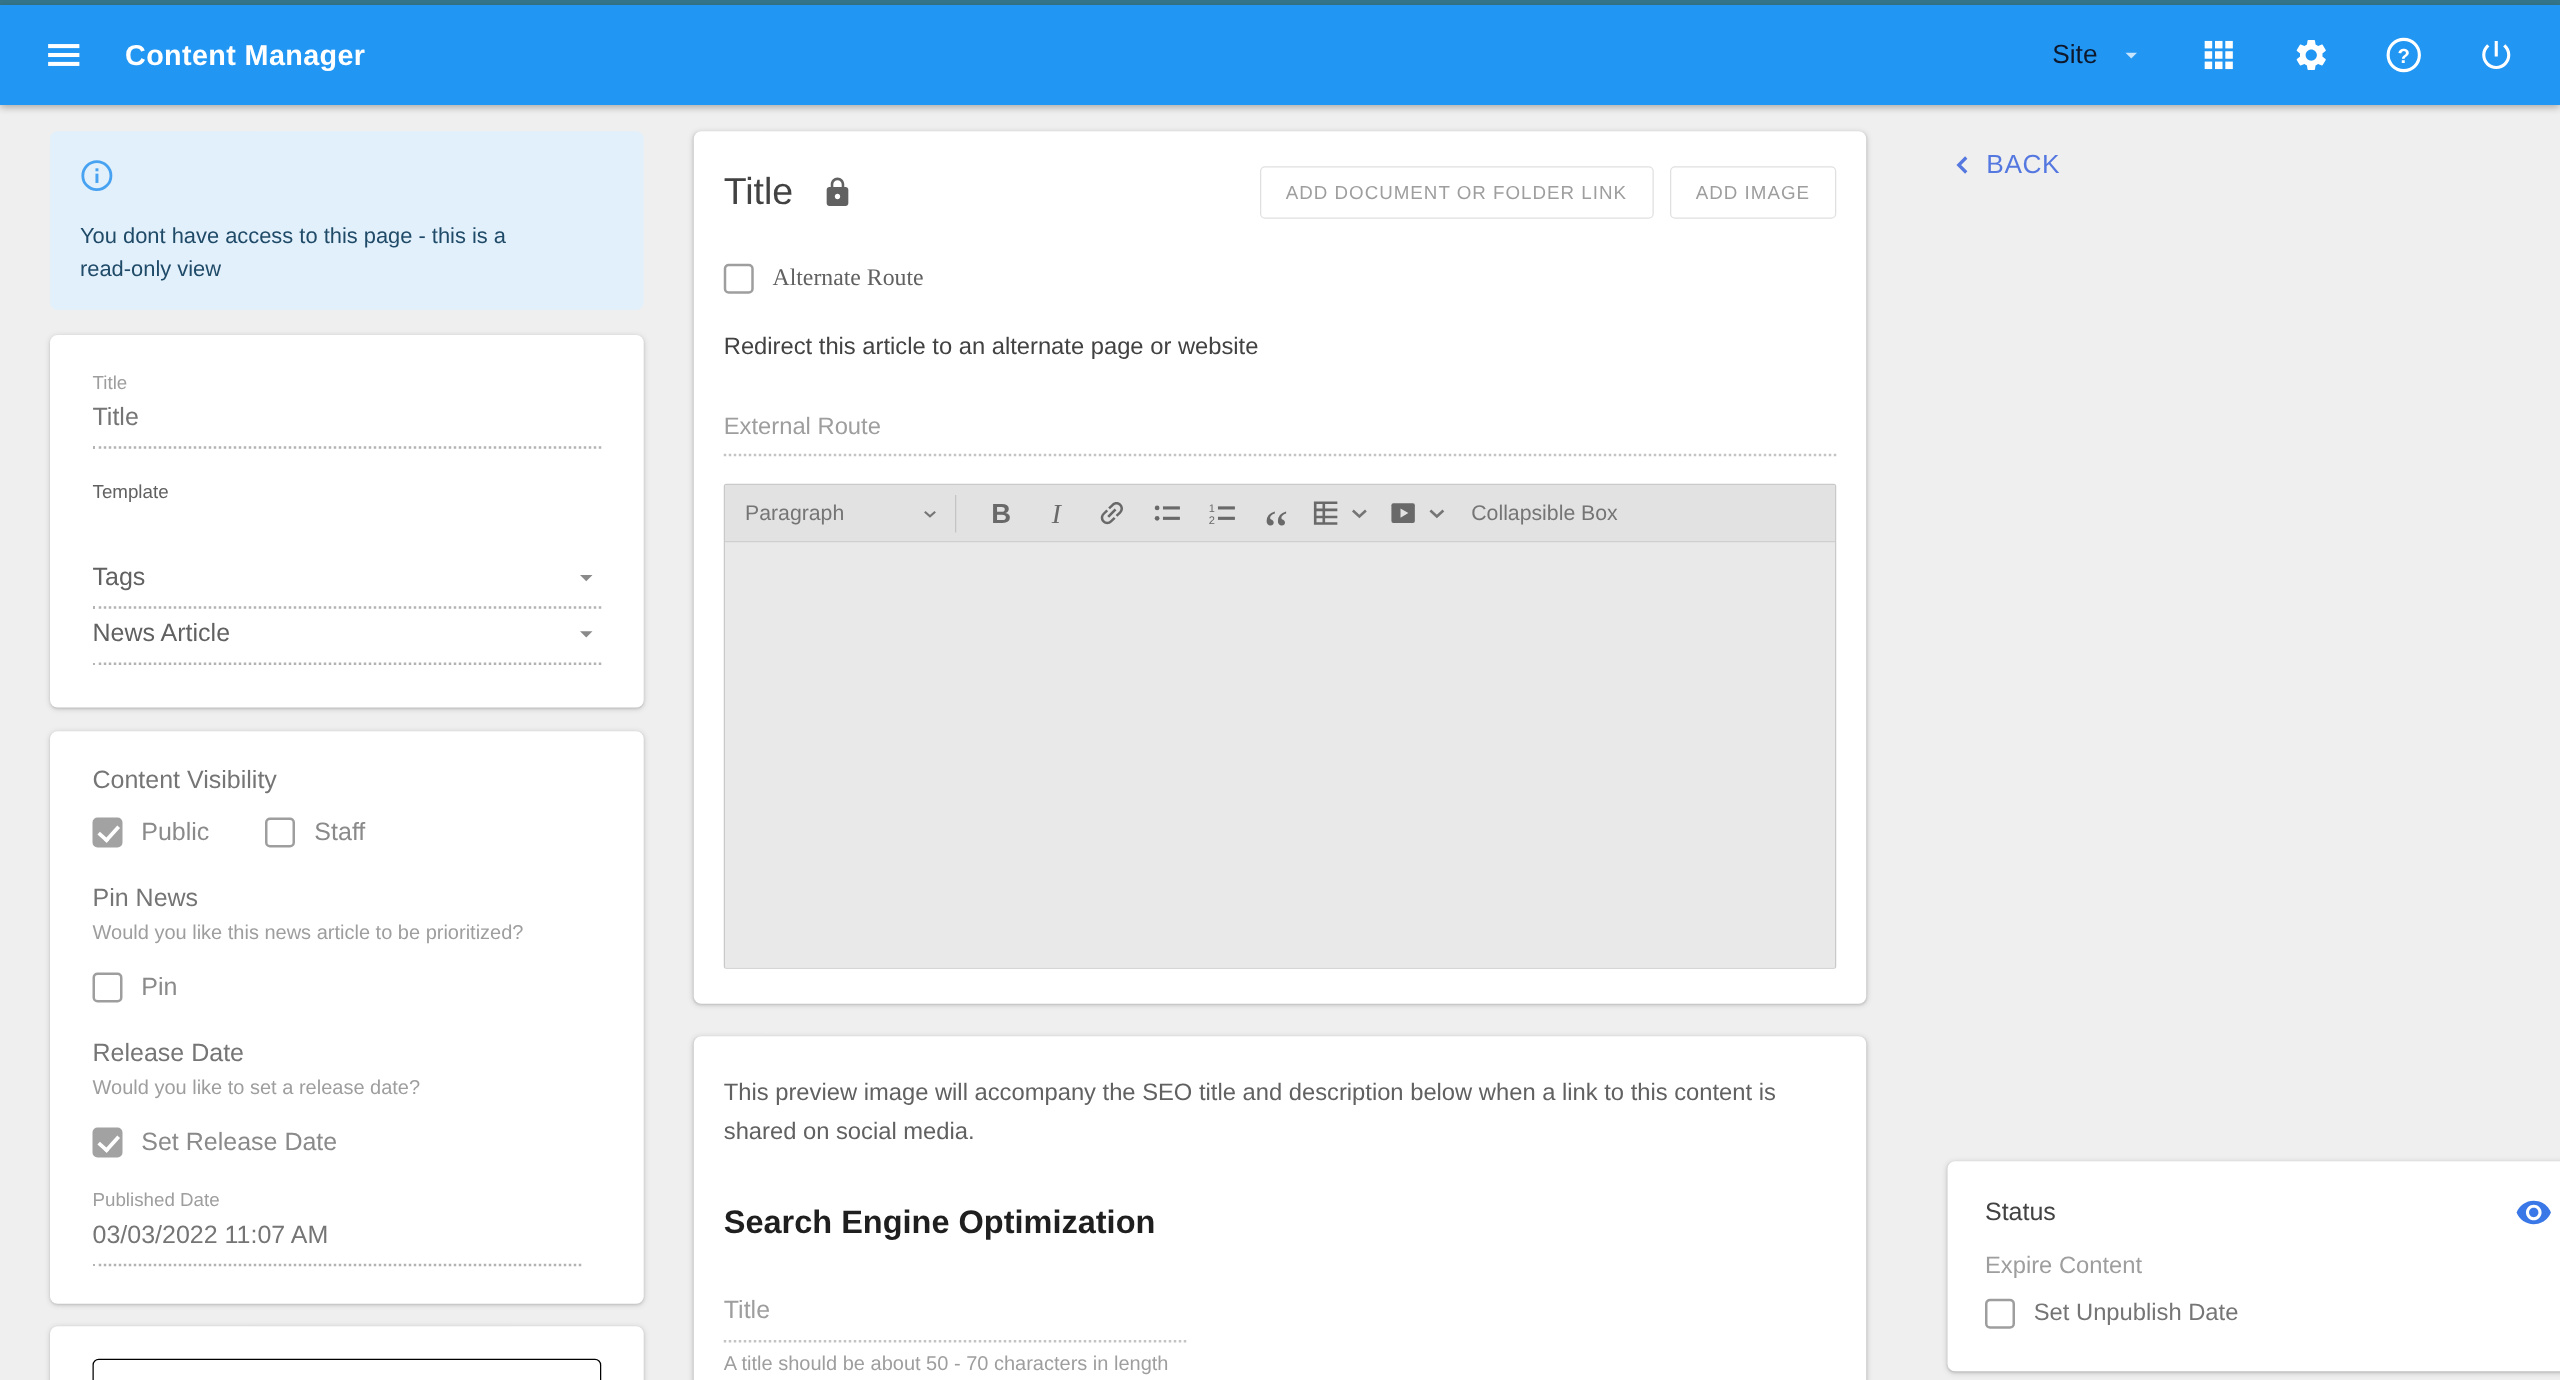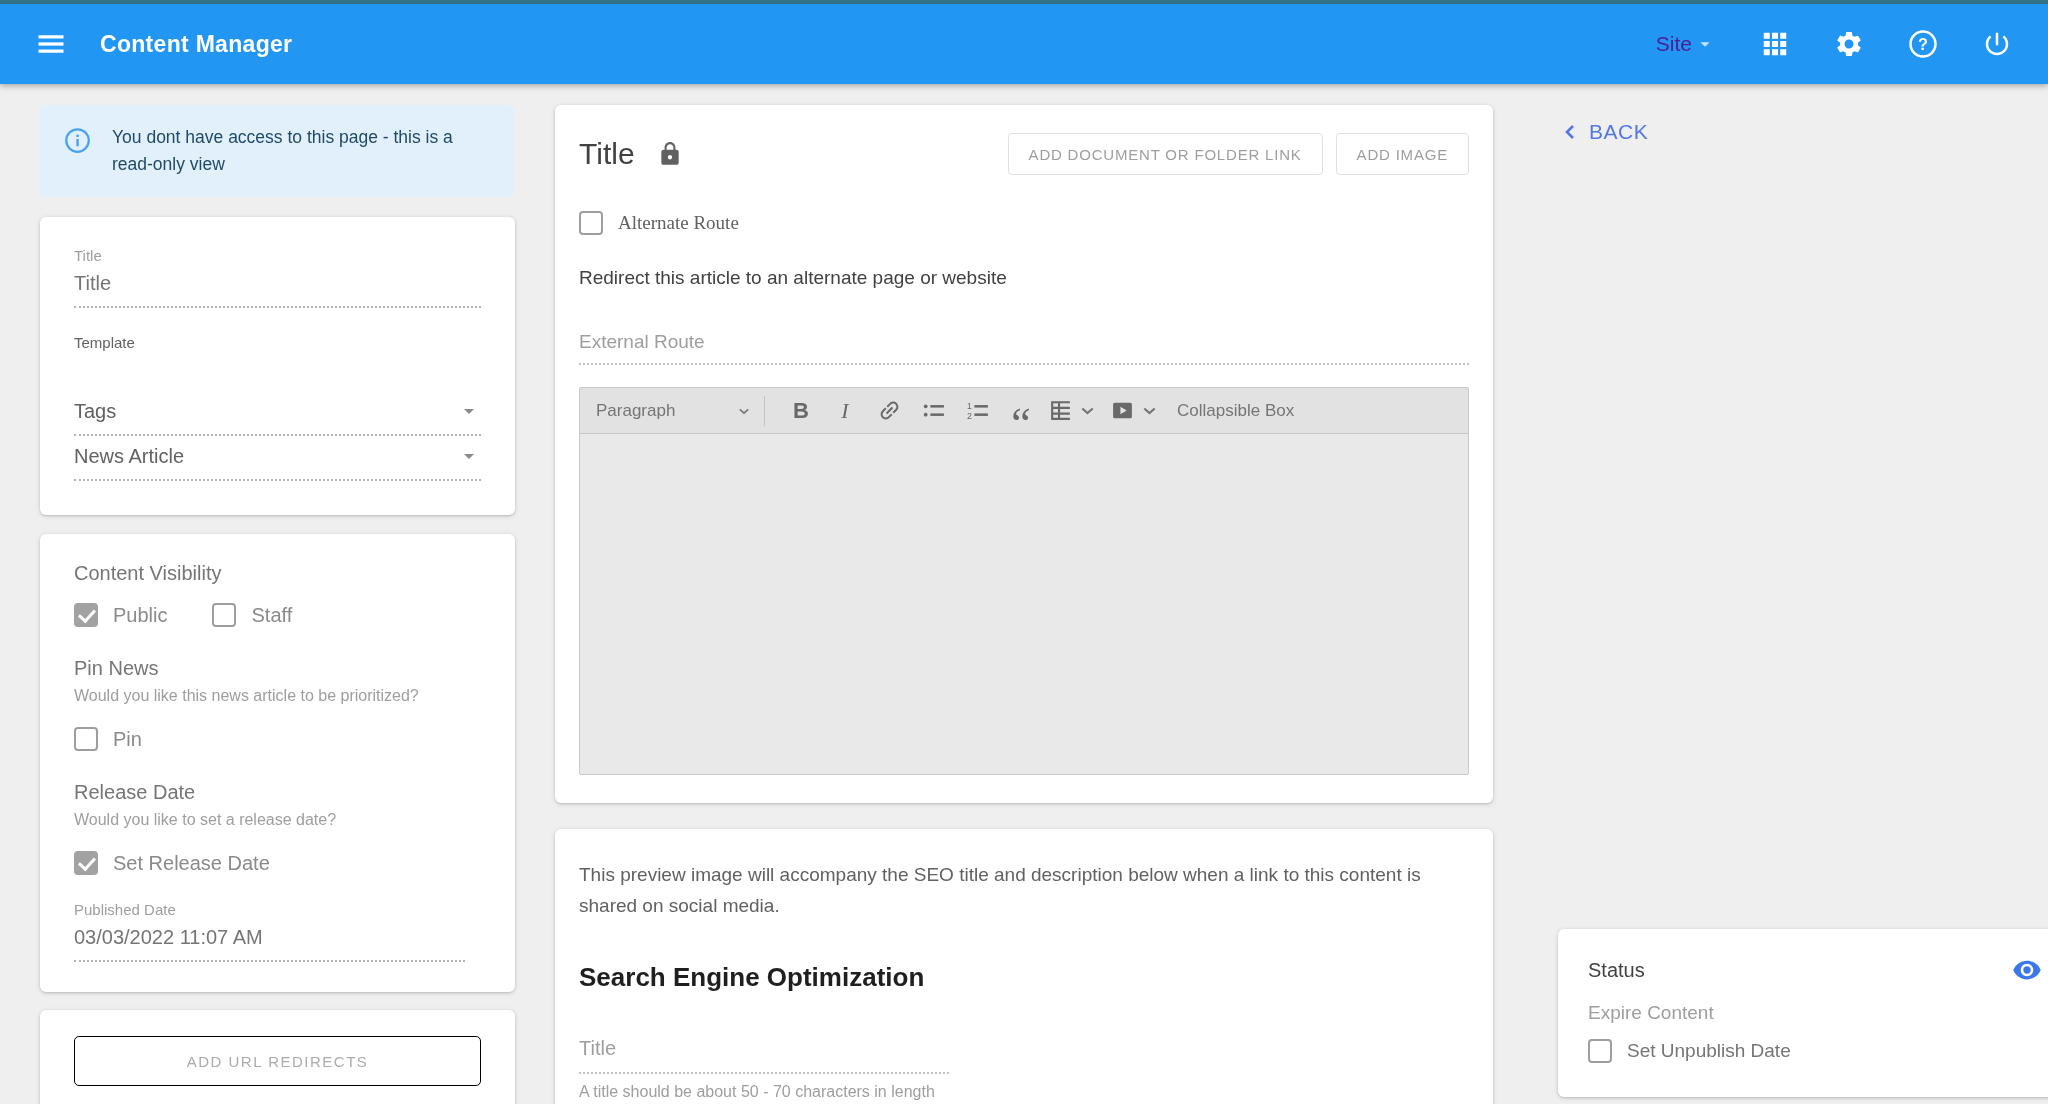--- a/index.html
+++ b/index.html
@@ -12,35 +12,35 @@
   }
   
   .top-strip { height: 4px; background: #35758a; }
   .appbar {
     height: 80px; background: #2196f3; display: flex; align-items: center;
     padding: 0 36px; box-shadow: 0 2px 6px rgba(0,0,0,0.3); position: relative; z-index: 10;
   }
   .appbar .menu-btn { width: 30px; height: 30px; cursor: pointer; flex: none; }
   .appbar-title { color: #fff; font-size: 23px; font-weight: bold; margin-left: 34px; letter-spacing: 0.3px; }
   .appbar-right { margin-left: auto; display: flex; align-items: center; gap: 44px; }
-  .site-dd { display: flex; align-items: center; gap: 2px; color: #4c1d95; font-size: 21px; cursor: pointer; }
+  .site-dd { display: flex; align-items: center; gap: 16px; color: #0f172a; font-size: 21px; cursor: pointer; }
   .appbar-icon { width: 30px; height: 30px; cursor: pointer; display: block; }
   
   .content { display: flex; padding: 21px 40px 0 40px; align-items: flex-start; }
   .col-left { width: 475px; flex: none; }
   .col-main { width: 938px; flex: none; margin-left: 40px; }
   .col-right { flex: 1; margin-left: 40px; padding-left: 25px; }
   .card {
     background: #fff; border-radius: 6px;
     box-shadow: 0 1px 5px rgba(0,0,0,0.14), 0 1px 2px rgba(0,0,0,0.12);
   }
   
   .alert {
     background: #e2f0fb; border-radius: 6px; display: flex; align-items: flex-start;
-    padding: 19px 24px; gap: 21px;
+    padding: 19px 24px; gap: 21px; flex-direction: column;
   }
   .alert-icon { width: 27px; height: 27px; flex: none; margin-top: 3px; }
   .alert-text { color: #1f4a68; font-size: 17.5px; line-height: 1.55; max-width: 370px; }
   
   .field-label { font-size: 15px; color: #9e9e9e; }
   .field-label.dark { color: #616161; }
   .field-value {
     font-size: 20px; color: #757575; padding: 8px 0 11px 0;
     border-bottom: 2px dotted #b3b3b3; display: flex; align-items: center;
   }

